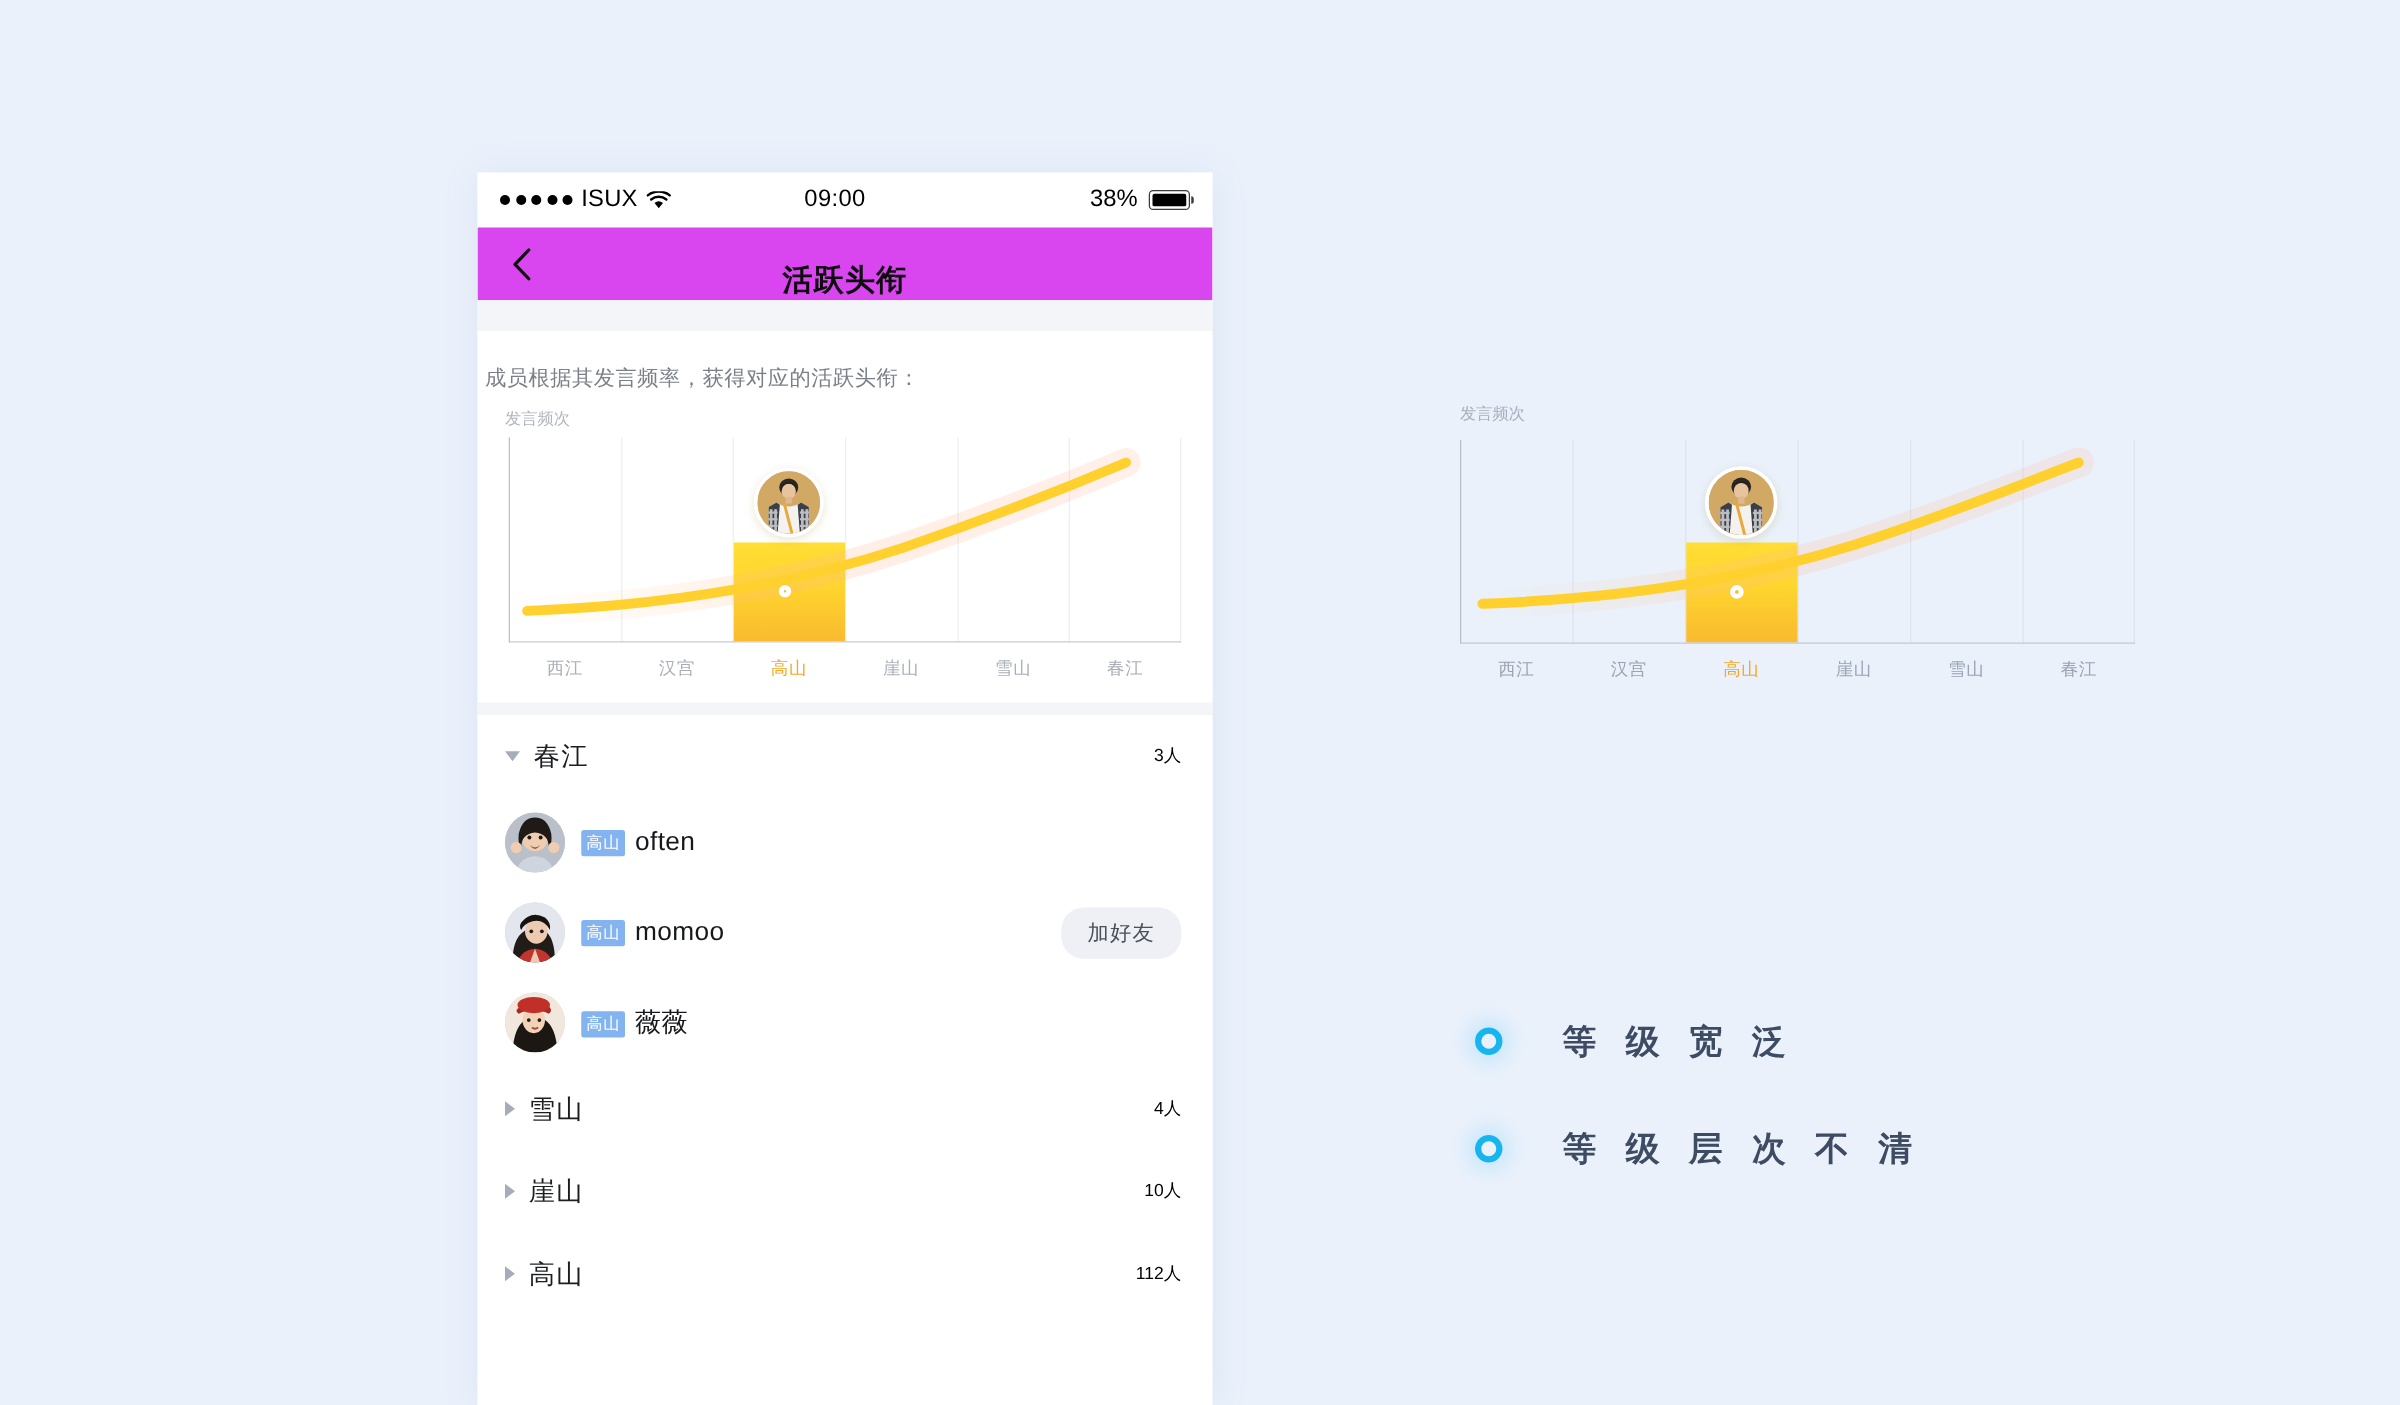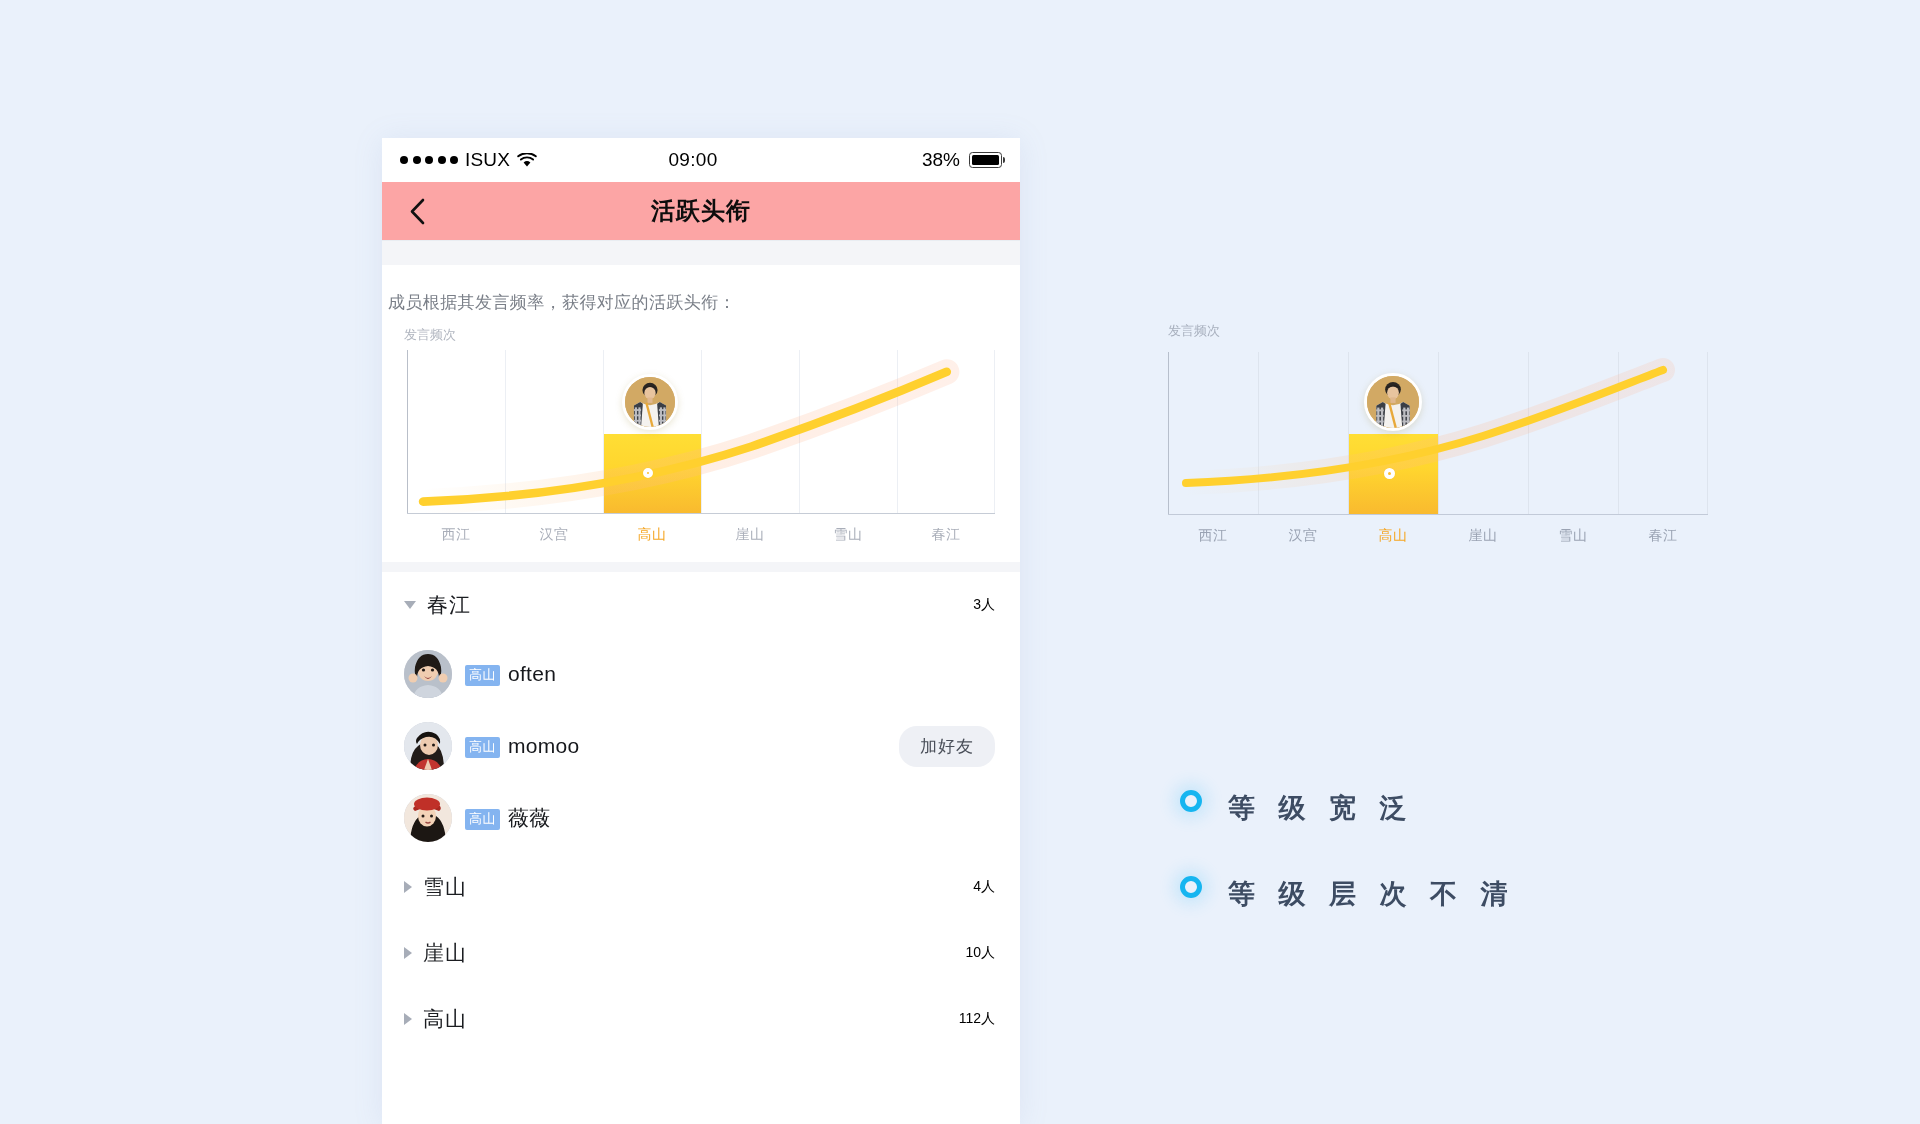--- a/index.html
+++ b/index.html
@@ -9,21 +9,21 @@
     font-family: "Liberation Sans", "DejaVu Sans", sans-serif;
     overflow: hidden;
   }
 
   #stage { position: relative; width: 1920px; height: 1124px; }
 
   
   .phone {
     position: absolute;
     left: 382px; top: 138px;
-    width: 638px; height: 986px;
+    width: 588px; height: 986px;
     background: #ffffff;
     overflow: hidden;
     box-shadow: 0 2px 28px rgba(120,150,190,0.13);
   }
 
   
   .statusbar {
     height: 44px;
     display: flex; align-items: center;
     padding: 0 18px;
@@ -47,22 +47,22 @@
     position: relative; padding: 1.6px;
   }
   .batt::after {
     content: ""; position: absolute; right: -4.2px; top: 4.4px;
     width: 2.6px; height: 6px; background: #3b3b3b; border-radius: 0 2px 2px 0;
   }
   .batt i { display: block; height: 100%; width: 100%; background: #000; border-radius: 1.5px; }
 
   
   .navbar {
-    height: 58px; position: relative; background: #fca5a5;
-    display: flex; align-items: center;
+    height: 58px; position: relative; background: #d946ef;
+    display: flex; align-items: flex-end;
   }
   .nav-back {
     position: absolute; left: 20px; top: 50%; transform: translateY(-50%);
     width: 30px; height: 30px; display: flex; align-items: center; justify-content: center;
     cursor: pointer;
   }
   .nav-back svg { display: block; }
   .nav-title {
     width: 100%; text-align: center;
     font-size: 24px; font-weight: 700; color: #0d0d0d; letter-spacing: 1px;
@@ -181,21 +181,21 @@
   .side-axis-label { font-size: 13px; color: #a7afbd; margin-bottom: 12px; }
   .side-plot { position: relative; height: 163px; }
   .side-plot .gridline { background: #dde4ee; }
   .side-plot .gridline.axis { background: #b7bfcc; }
   .side-plot .baseline { background: #c2cad8; }
   .side-xlabels { display: flex; margin-top: 12px; }
   .side-xlabels span { flex: 1; text-align: center; font-size: 14px; color: #9aa3b3; letter-spacing: .5px; }
   .side-xlabels span.active { color: #F5A623; }
 
   .notes { position: absolute; left: 1180px; top: 790px; }
-  .note-row { display: flex; align-items: flex-start; height: 86px; }
+  .note-row { display: flex; align-items: center; height: 86px; gap: 22px; }
   .note-bullet {
     width: 22px; height: 22px; border-radius: 50%;
     border: 5px solid #16B5F0; background: transparent;
     margin-right: 26px; flex: none;
     box-shadow: 0 0 16px 6px rgba(60,190,250,0.20);
   }
   .note-text {
     font-size: 27px; color: #3d4c63; font-weight: 700;
     letter-spacing: 8px;
   }

